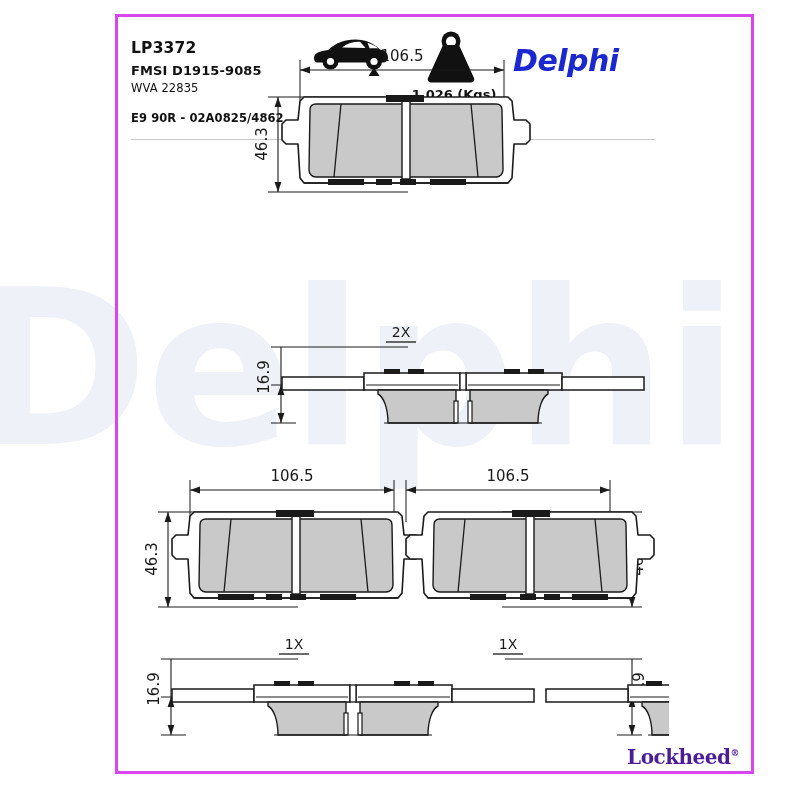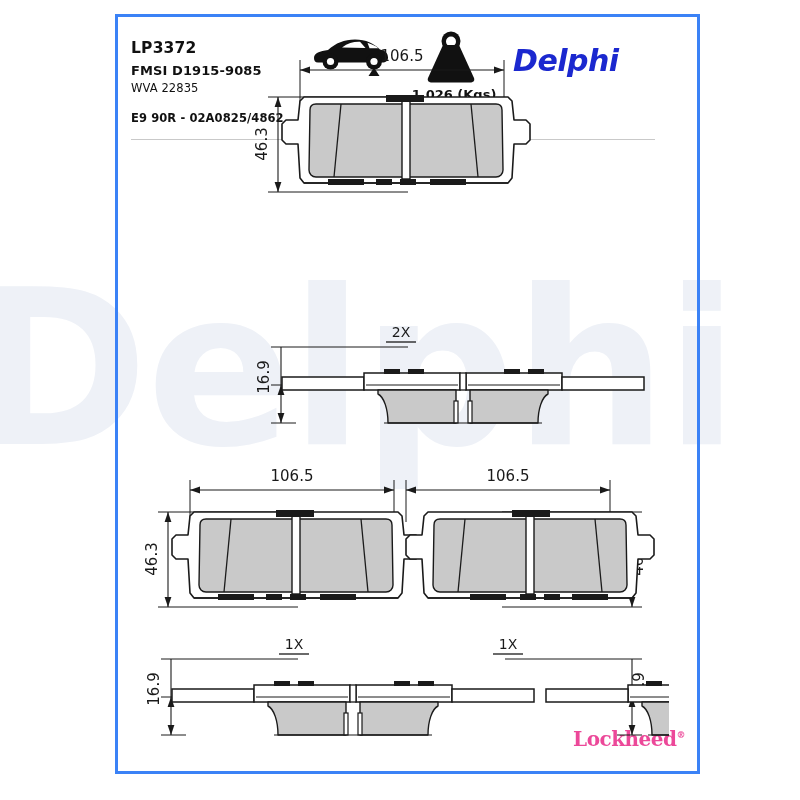--- a/index.html
+++ b/index.html
@@ -37,23 +37,23 @@
     color: #eef1f7;
     line-height: 1;
     white-space: nowrap;
   }
 
   
   #sheet {
     position: absolute;
     left: 115px;
     top: 14px;
-    width: 585px;
+    width: 639px;
     height: 760px;
-    border: 3px solid #3b82f6;
+    border: 3px solid #d946ef;
     box-sizing: border-box;
     background: transparent;
     z-index: 2;
   }
 
   
   #header {
     position: absolute;
     left: 0;
     top: 0;
@@ -143,25 +143,25 @@
     top: 0;
     width: 551px;
     height: 754px;
     z-index: 3;
   }
 
   
   .footer-logo {
     position: absolute;
     right: 12px;
-    bottom: 20px;
+    bottom: 2px;
     font-family: "DejaVu Serif", "Liberation Serif", serif;
     font-weight: bold;
     font-size: 20px;
-    color: #ec4899;
+    color: #4c1d95;
     letter-spacing: -0.5px;
   }
   .footer-logo sup {
     font-size: 9px;
     vertical-align: super;
   }
 
   .dim-text {
     font-family: "DejaVu Sans", "Liberation Sans", sans-serif;
     font-size: 15px;

